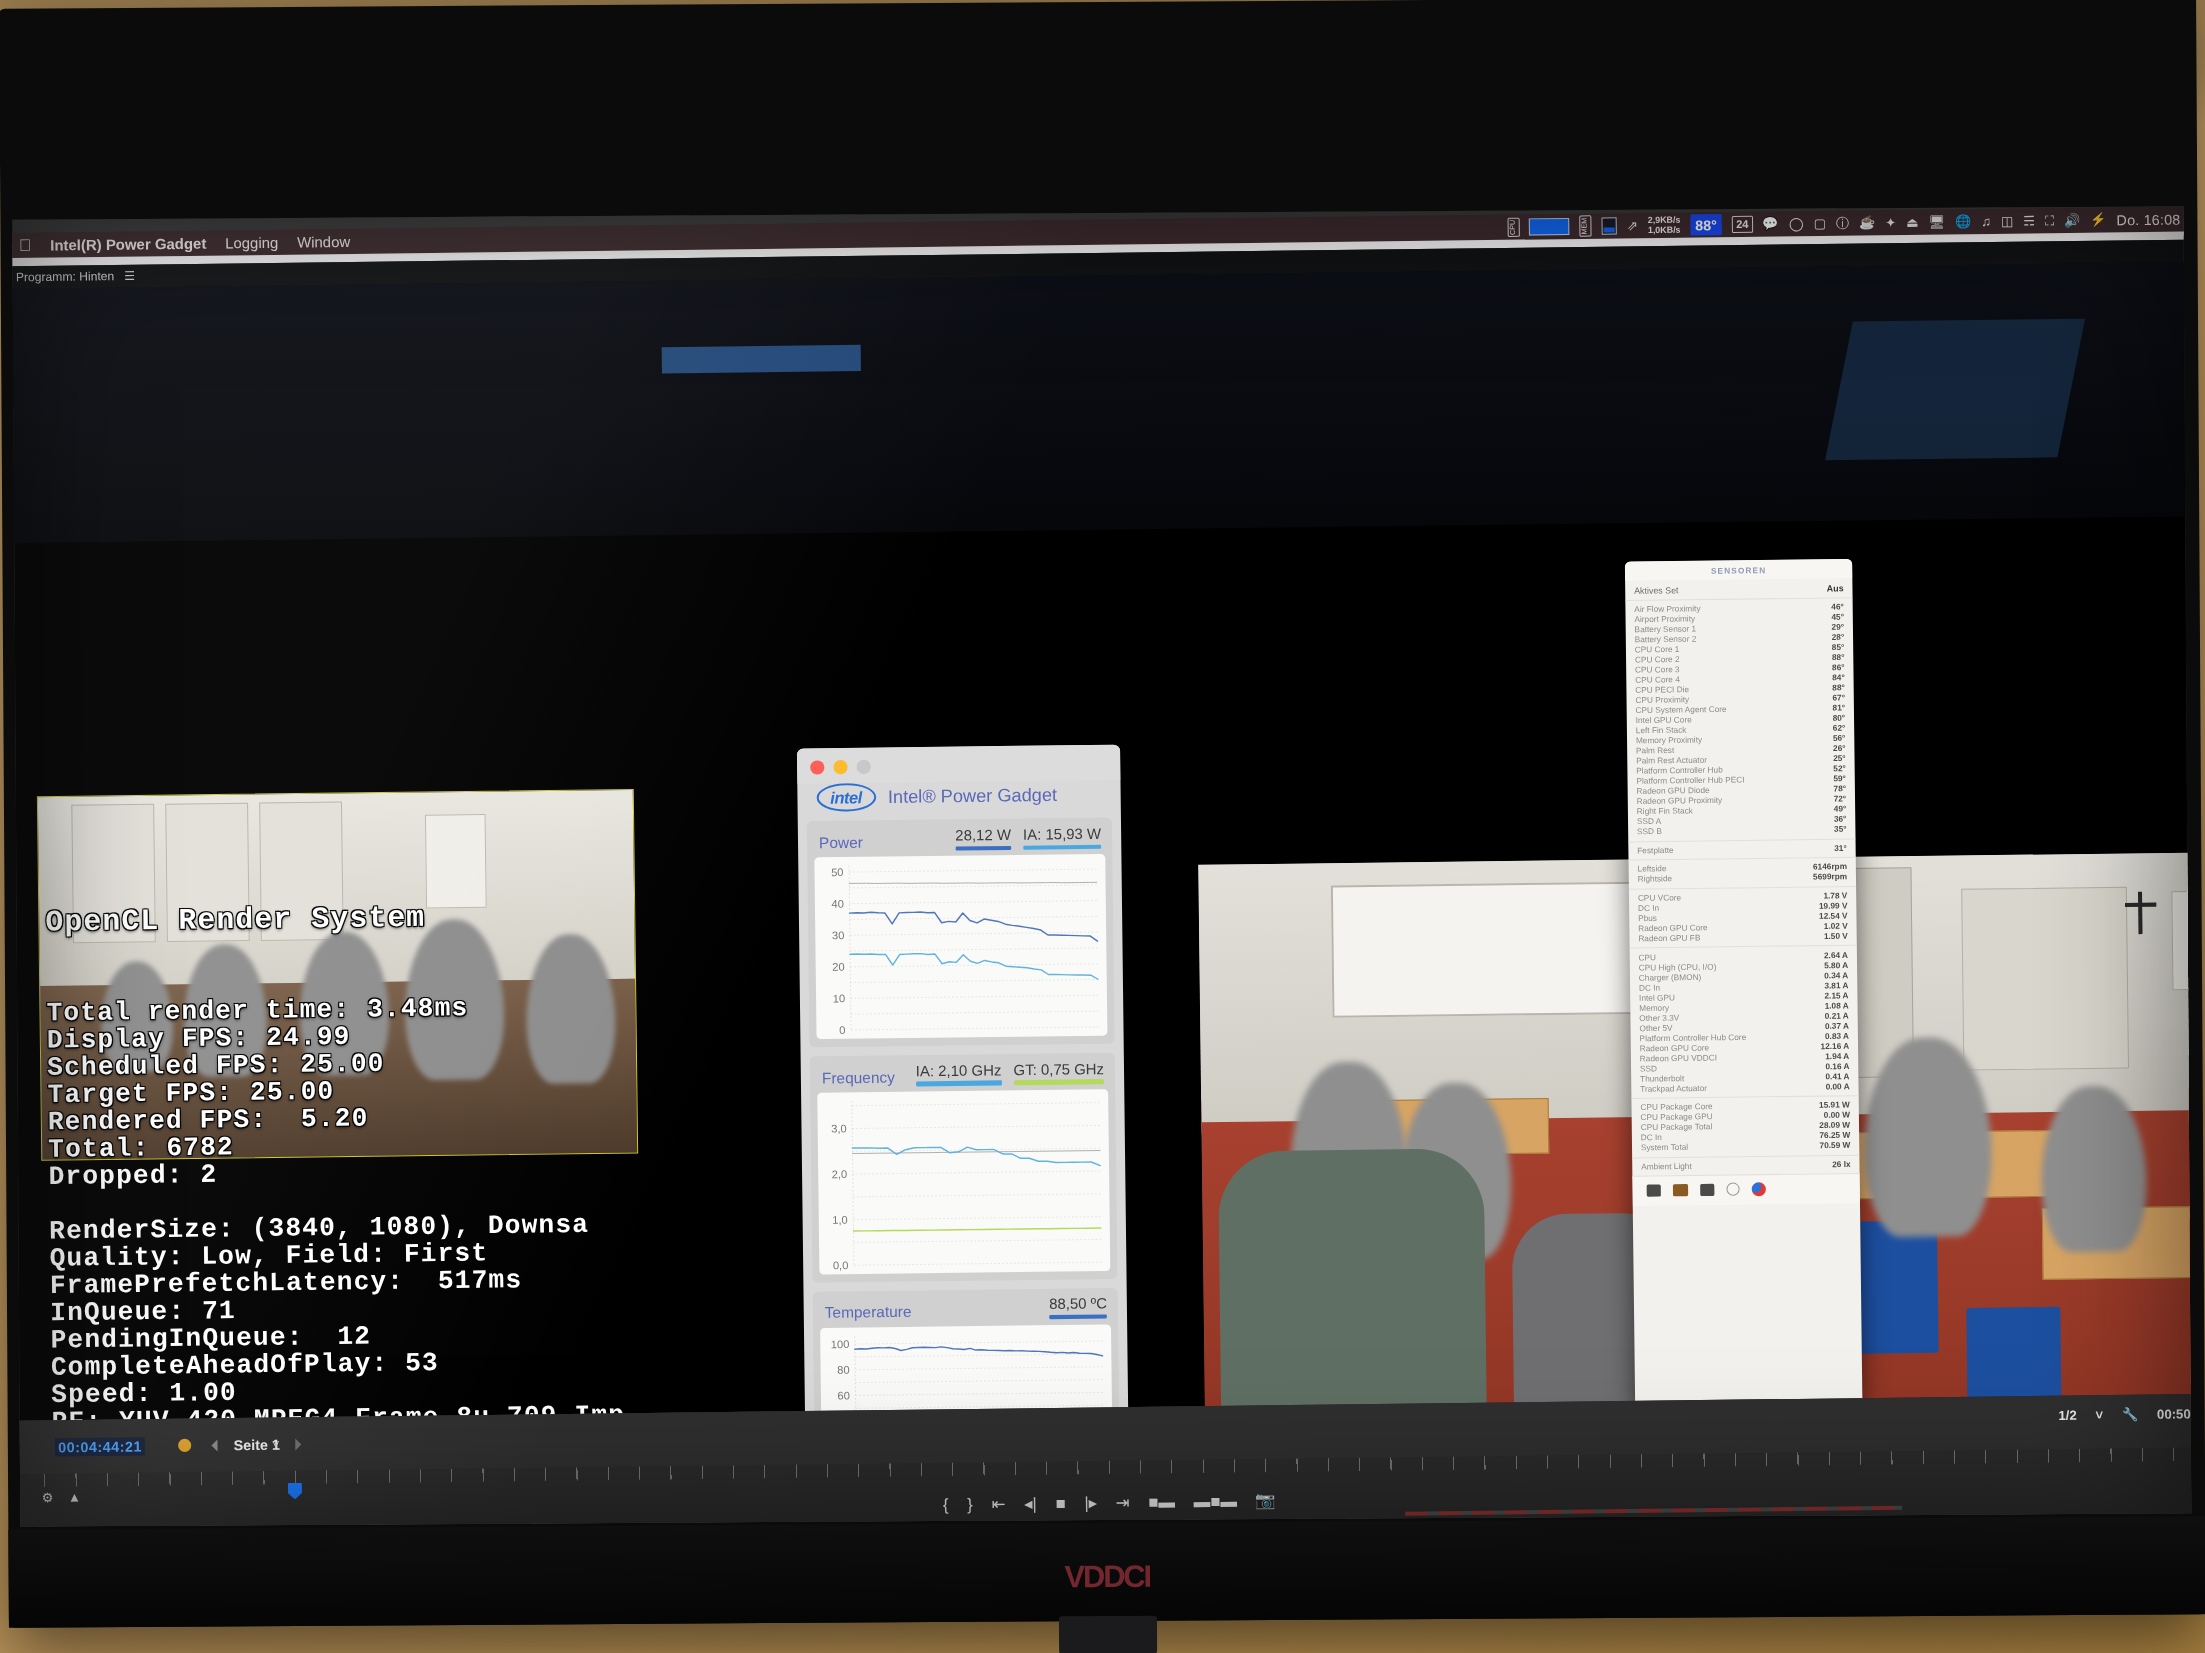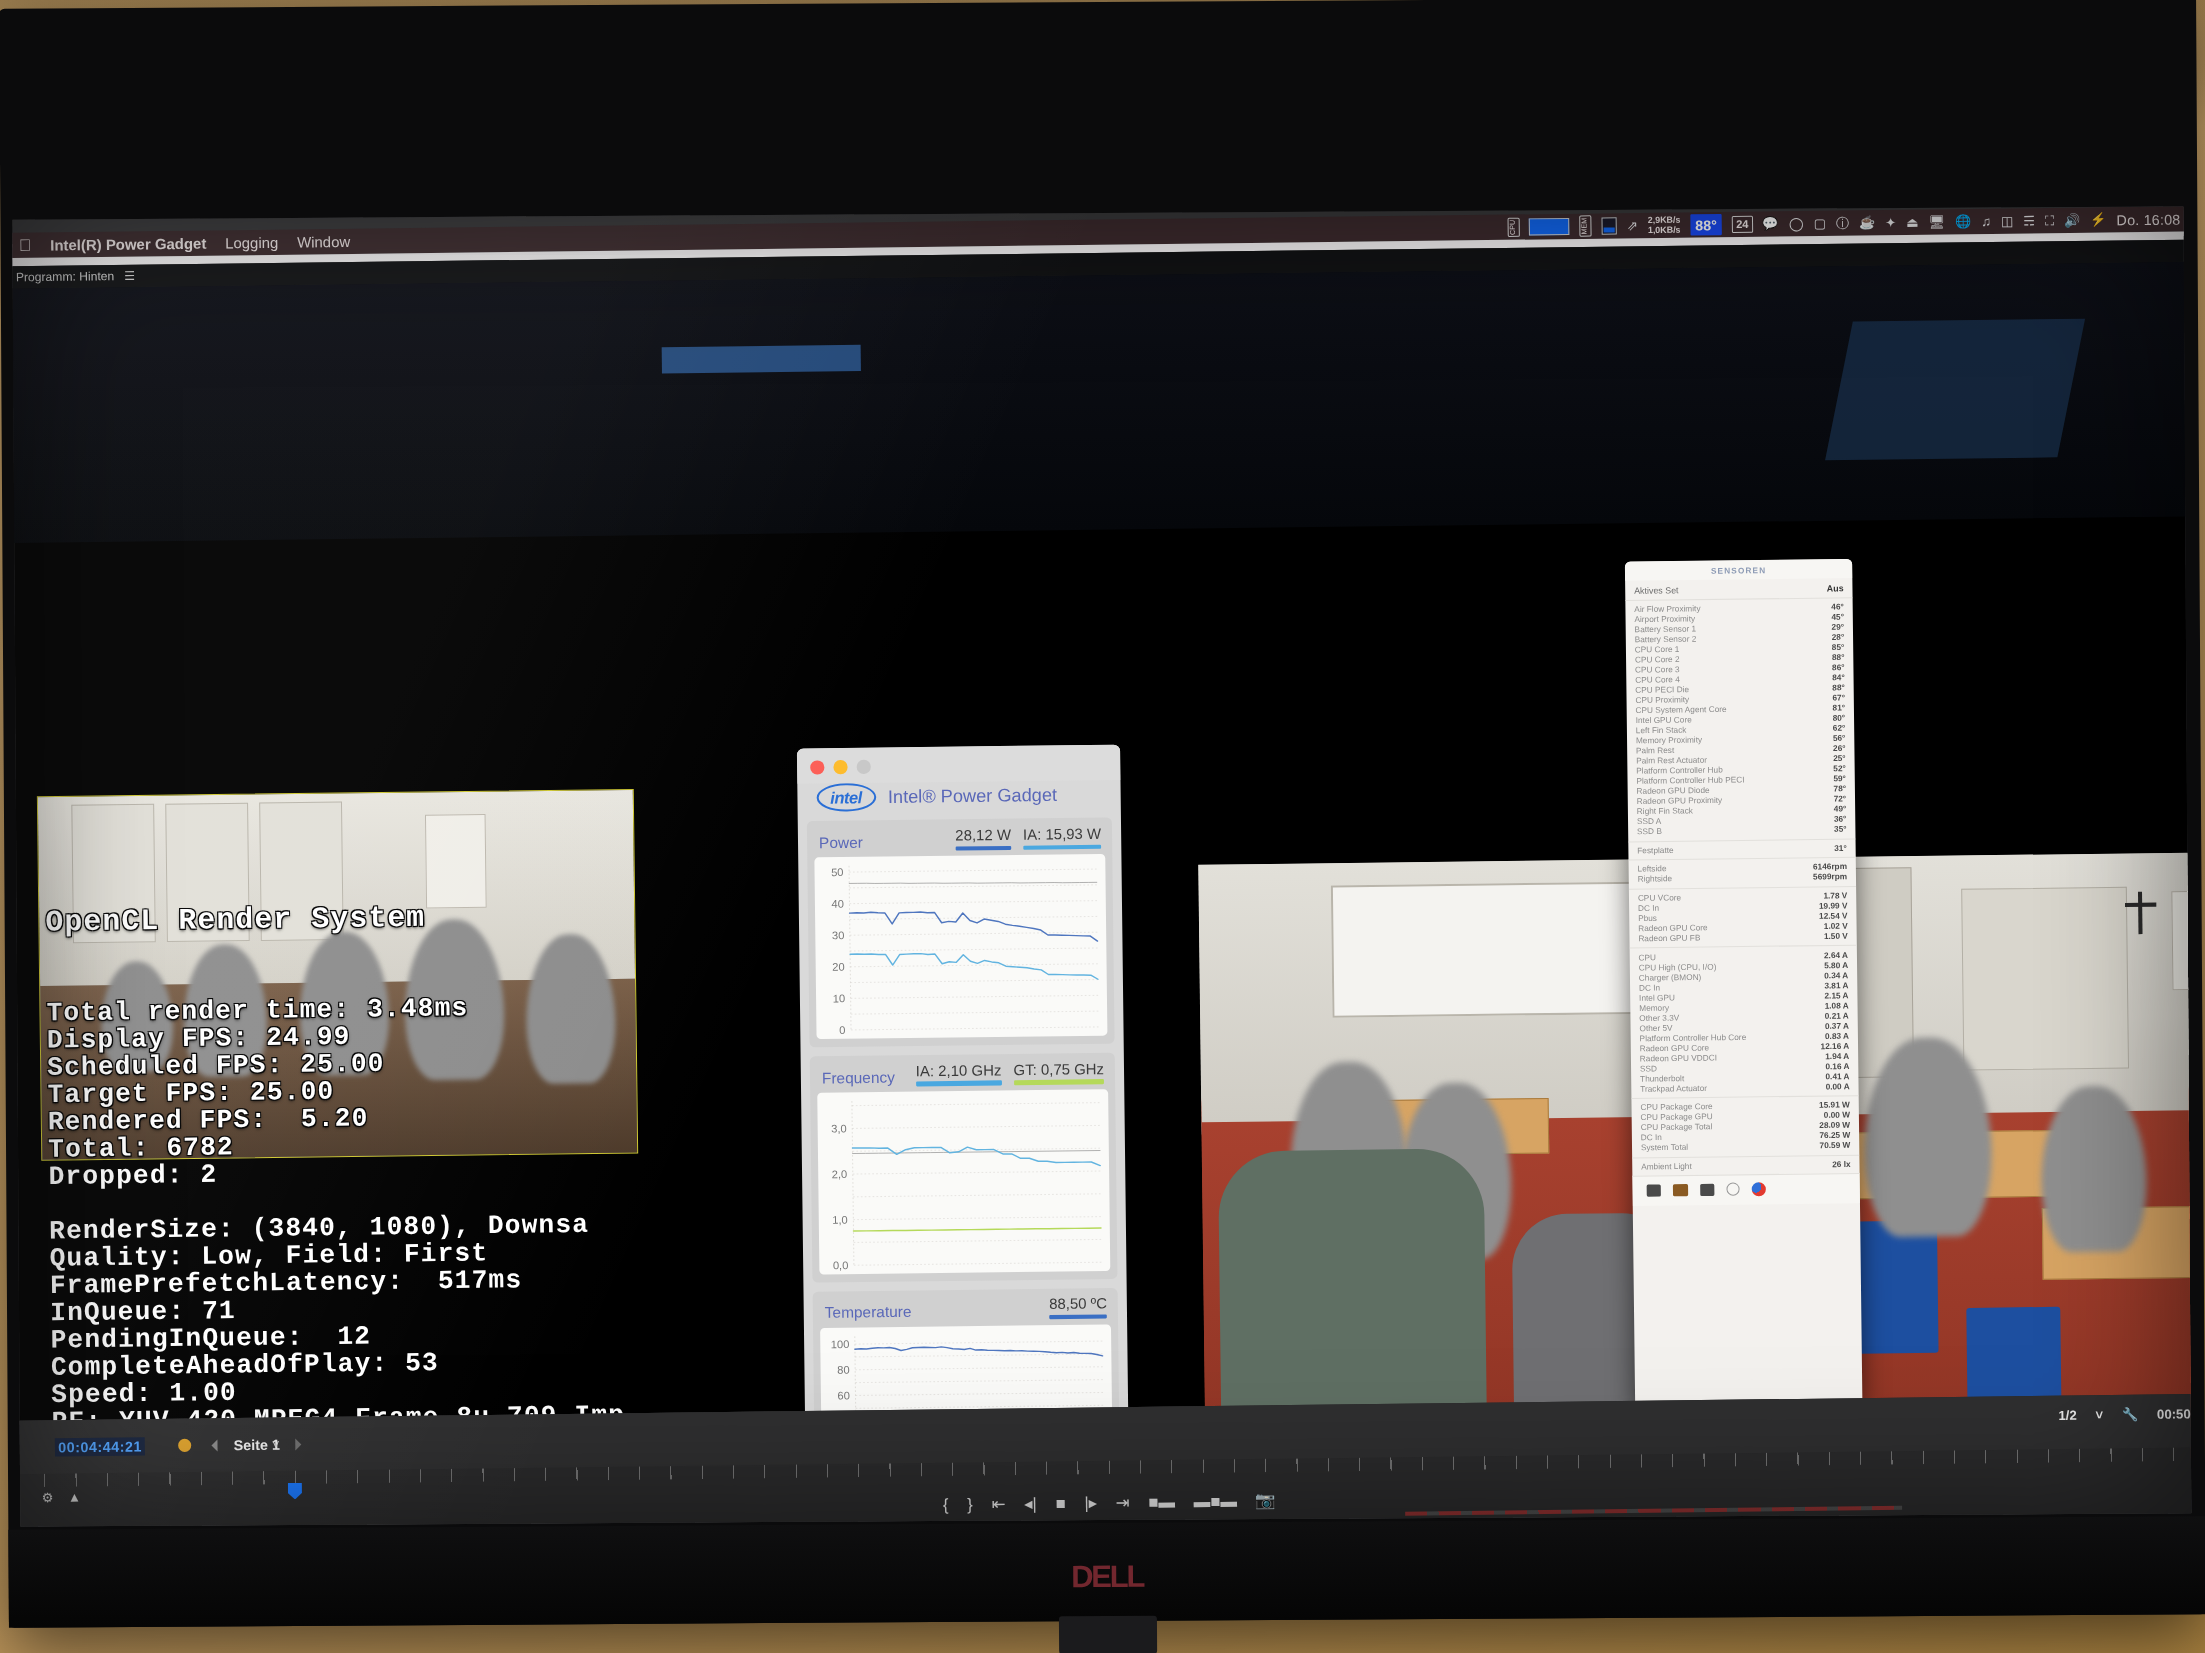--- a/index.html
+++ b/index.html
@@ -754,16 +754,16 @@
         <span>00:50</span>
       </div>
     </div>
 
     <div id="glare"></div>
    </div>
    <div id="vignette"></div>
   </div>
 
   <div id="bezel-bottom"></div>
-  <div id="dell-logo">DELL</div>
+  <div id="dell-logo">VDDCI</div>
   <div id="stand"></div>
 </div>
 
 
 </body></html>

